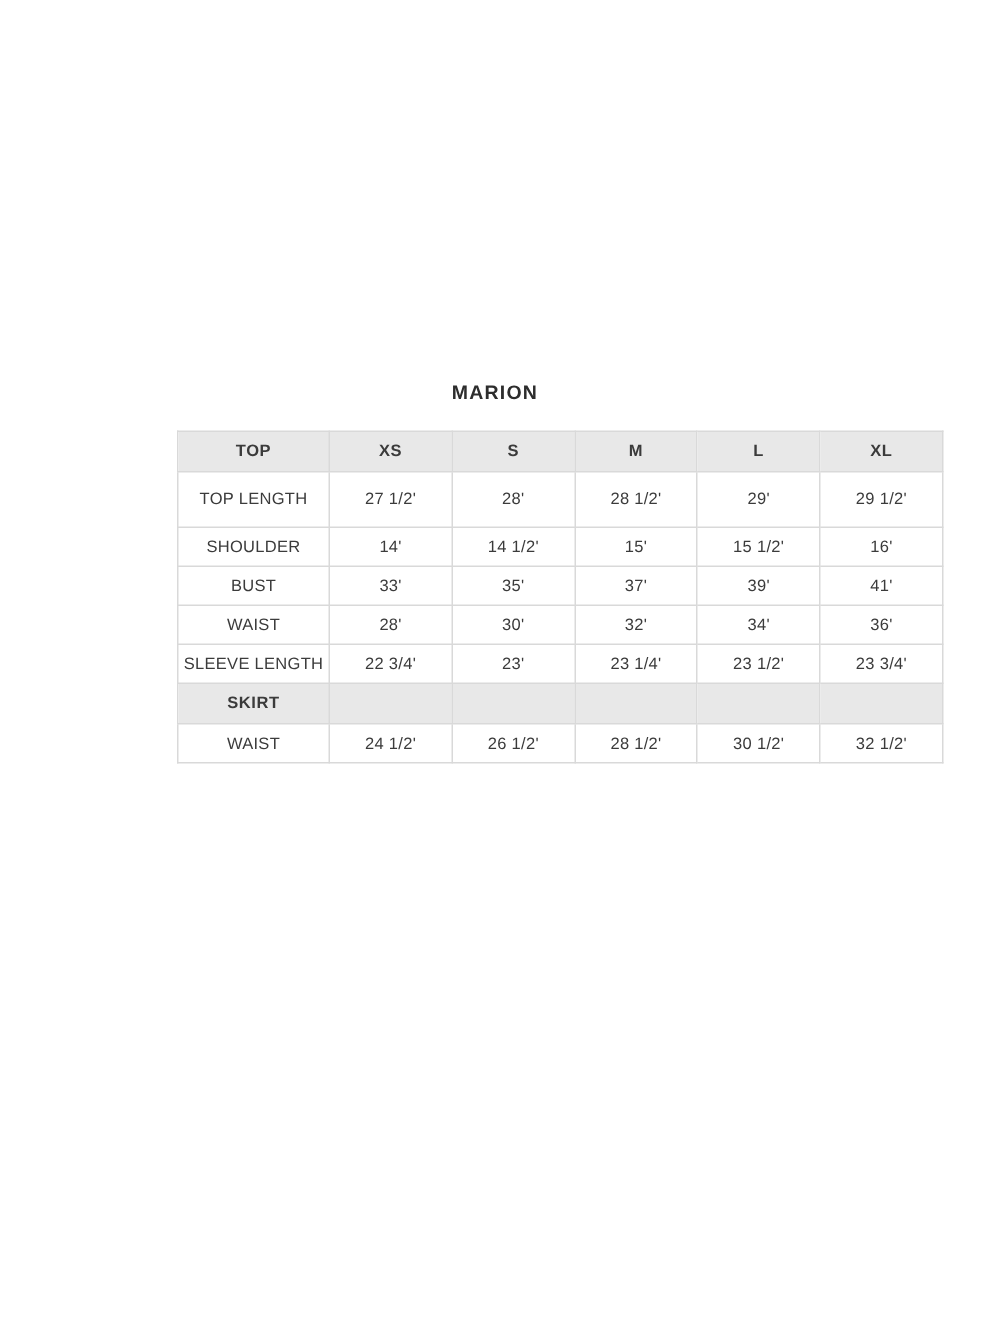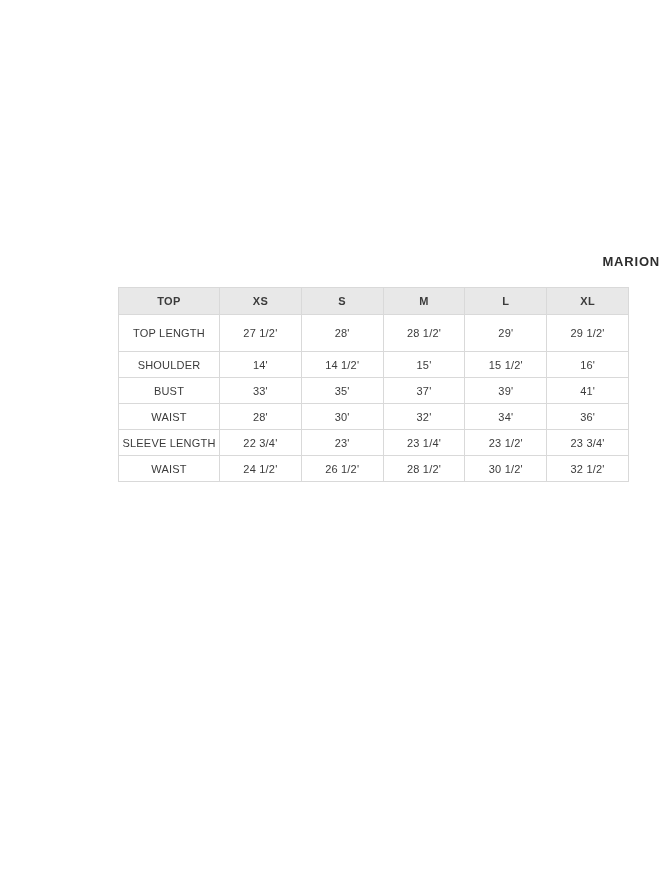--- a/index.html
+++ b/index.html
@@ -22,21 +22,21 @@
     height:880px;
     background:var(--background);
     overflow:hidden;
   }
   .chart-title{
     position:absolute;
     top:254px;
     left:0;
     width:100%;
     margin:0;
-    text-align:right;
+    text-align:center;
     font-size:13px;
     font-weight:700;
     letter-spacing:0.8px;
     color:var(--title-text);
   }
   .table-wrap{
     position:absolute;
     top:287px;
     left:74px;
     width:511px;
@@ -142,20 +142,28 @@
           </tr>
           <tr>
             <td class="label-cell">SLEEVE LENGTH</td>
             <td>22 3/4'</td>
             <td>23'</td>
             <td>23 1/4'</td>
             <td>23 1/2'</td>
             <td>23 3/4'</td>
           </tr>
           <tr>
+            <td class="section-cell label-cell">SKIRT</td>
+            <td class="section-cell"></td>
+            <td class="section-cell"></td>
+            <td class="section-cell"></td>
+            <td class="section-cell"></td>
+            <td class="section-cell"></td>
+          </tr>
+          <tr>
             <td class="label-cell">WAIST</td>
             <td>24 1/2'</td>
             <td>26 1/2'</td>
             <td>28 1/2'</td>
             <td>30 1/2'</td>
             <td>32 1/2'</td>
           </tr>
         </tbody>
     </table>
   </div>

